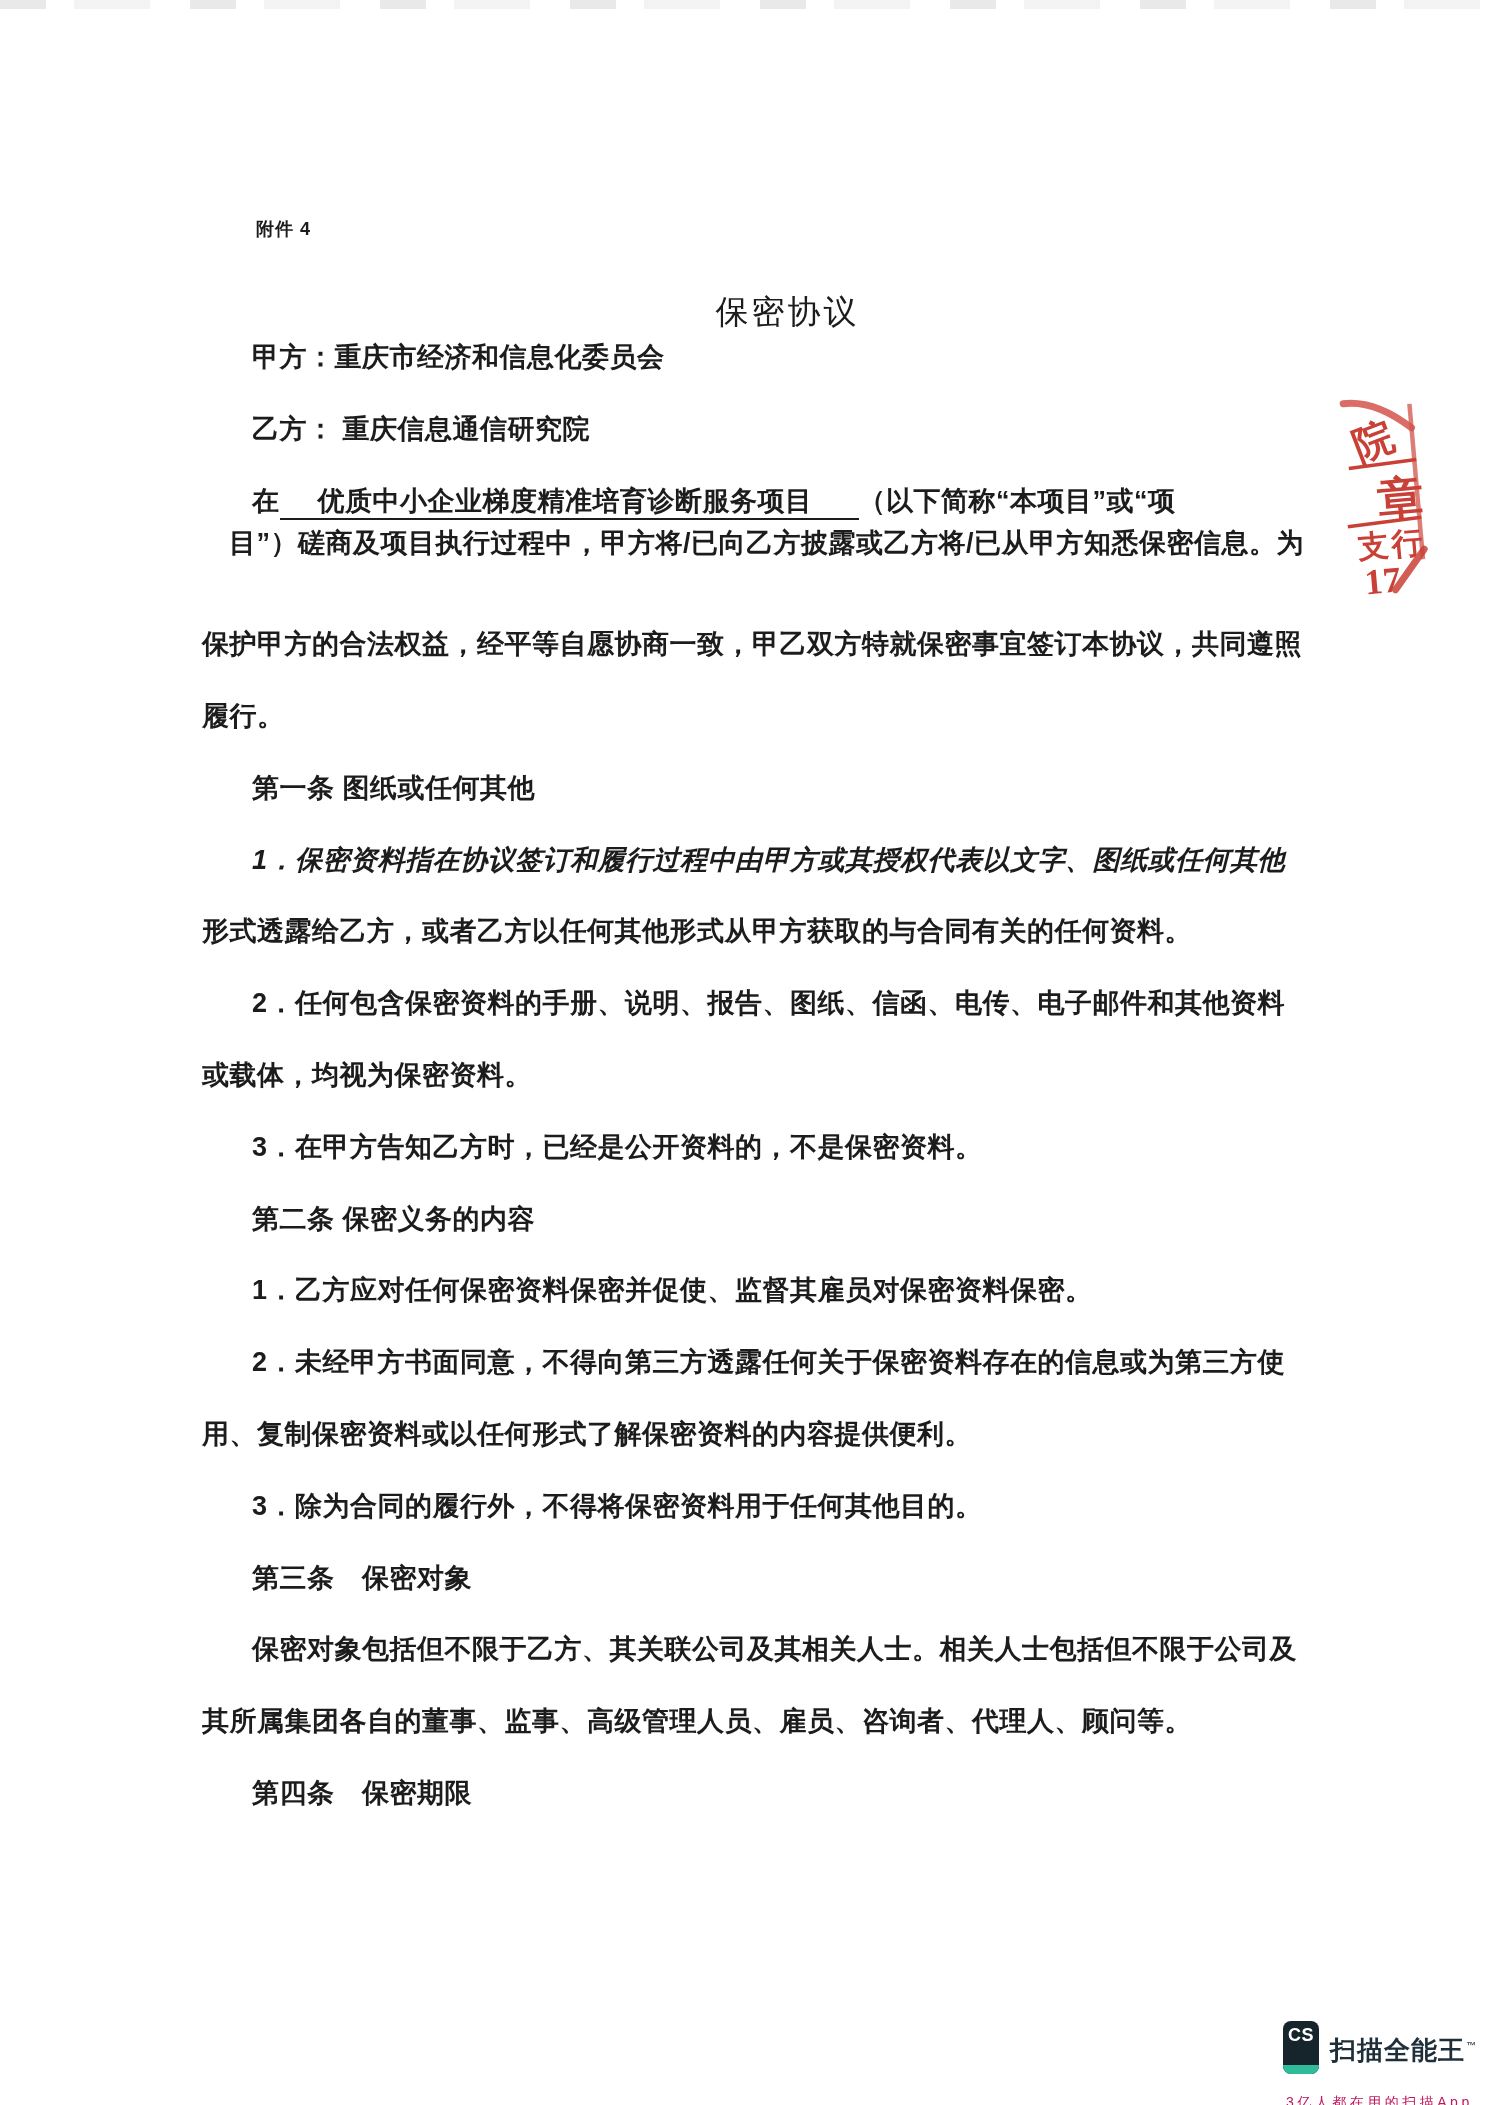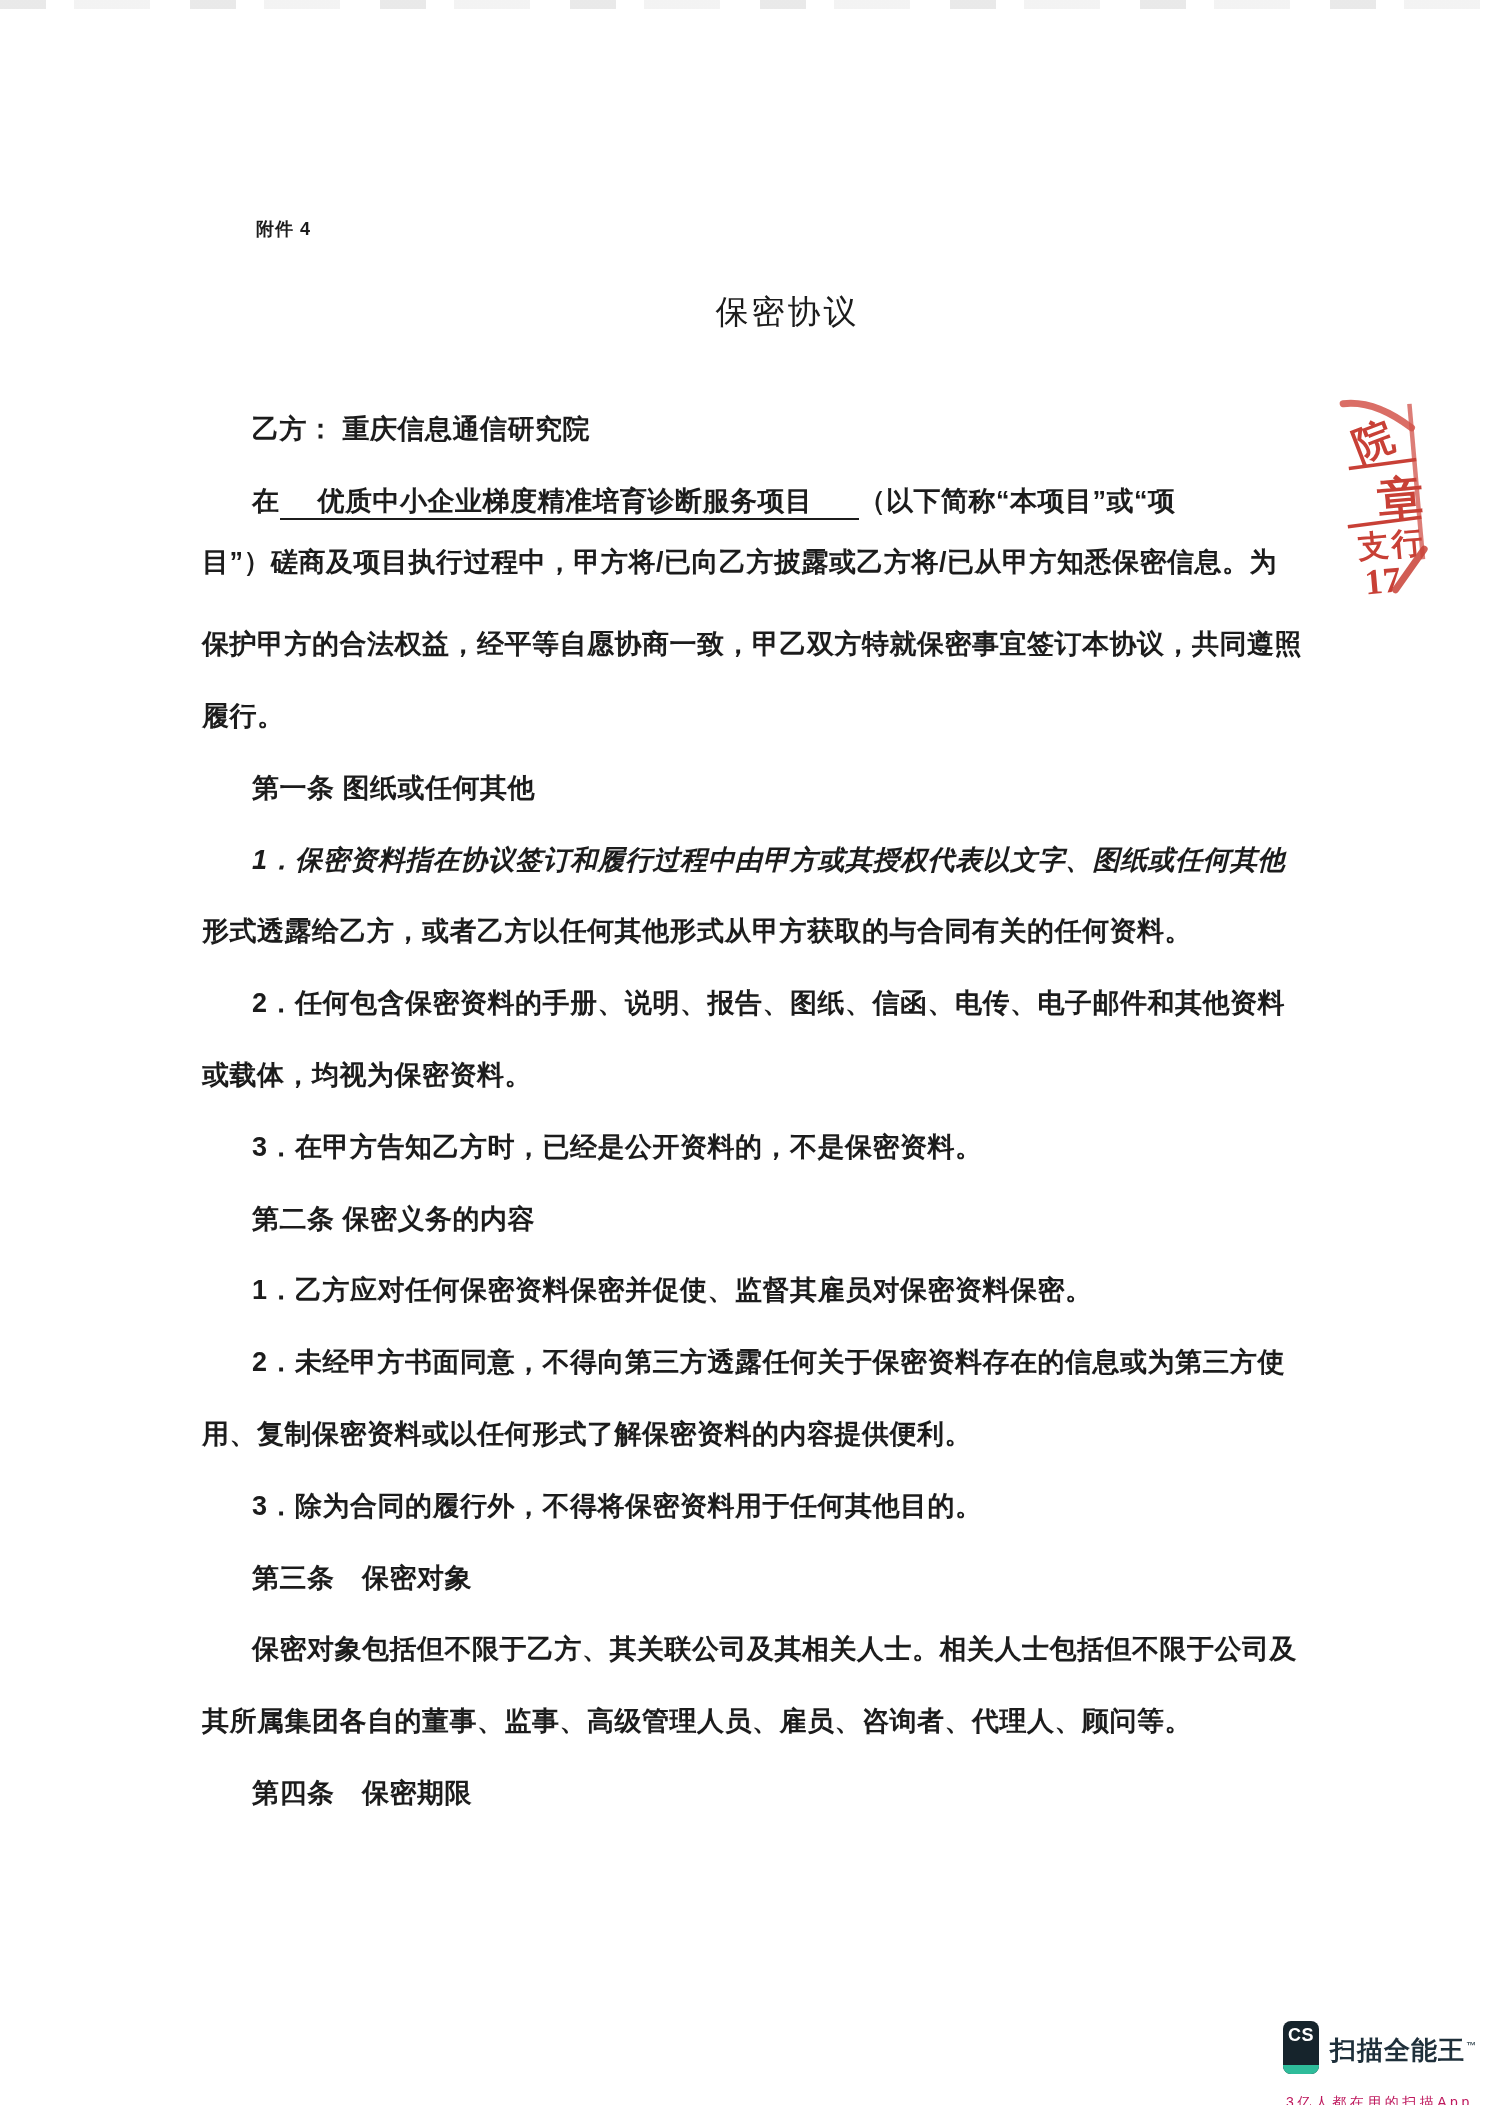--- a/index.html
+++ b/index.html
@@ -76,23 +76,24 @@
 
 <div class="page">
 
   <div class="scan-top-edge"></div>
 
   <div class="attachment-label">附件 4</div>
 
   <div class="doc-title">保密协议</div>
 
   <div class="doc-body">
+      <div class="line bold indent" style="top: 340px;">甲方：重庆市经济和信息化委员会</div>
       <div class="line bold indent" style="top: 412px;">乙方： 重庆信息通信研究院</div>
       <div class="line indent" style="top: 484px;"><span>在</span><span class="u pad">优质中小企业梯度精准培育诊断服务项目</span><span>（以下简称“本项目”或“项</span></div>
-      <div class="line justify" style="top: 545px;">目”）磋商及项目执行过程中，甲方将/已向乙方披露或乙方将/已从甲方知悉保密信息。为</div>
+      <div class="line justify" style="top: 526px; margin-left: 27px;">目”）磋商及项目执行过程中，甲方将/已向乙方披露或乙方将/已从甲方知悉保密信息。为</div>
       <div class="line justify" style="top: 627px;">保护甲方的合法权益，经平等自愿协商一致，甲乙双方特就保密事宜签订本协议，共同遵照</div>
       <div class="line" style="top: 699px;">履行。</div>
       <div class="line bold indent" style="top: 771px;">第一条 图纸或任何其他</div>
       <div class="line indent justify" style="top: 843px; font-style: italic;">1．保密资料指在协议签订和履行过程中由甲方或其授权代表以文字、图纸或任何其他</div>
       <div class="line" style="top: 914px;">形式透露给乙方，或者乙方以任何其他形式从甲方获取的与合同有关的任何资料。</div>
       <div class="line indent justify" style="top: 986px;">2．任何包含保密资料的手册、说明、报告、图纸、信函、电传、电子邮件和其他资料</div>
       <div class="line" style="top: 1058px;">或载体，均视为保密资料。</div>
       <div class="line indent" style="top: 1130px;">3．在甲方告知乙方时，已经是公开资料的，不是保密资料。</div>
       <div class="line bold indent" style="top: 1202px;">第二条 保密义务的内容</div>
       <div class="line indent" style="top: 1273px;">1．乙方应对任何保密资料保密并促使、监督其雇员对保密资料保密。</div>

